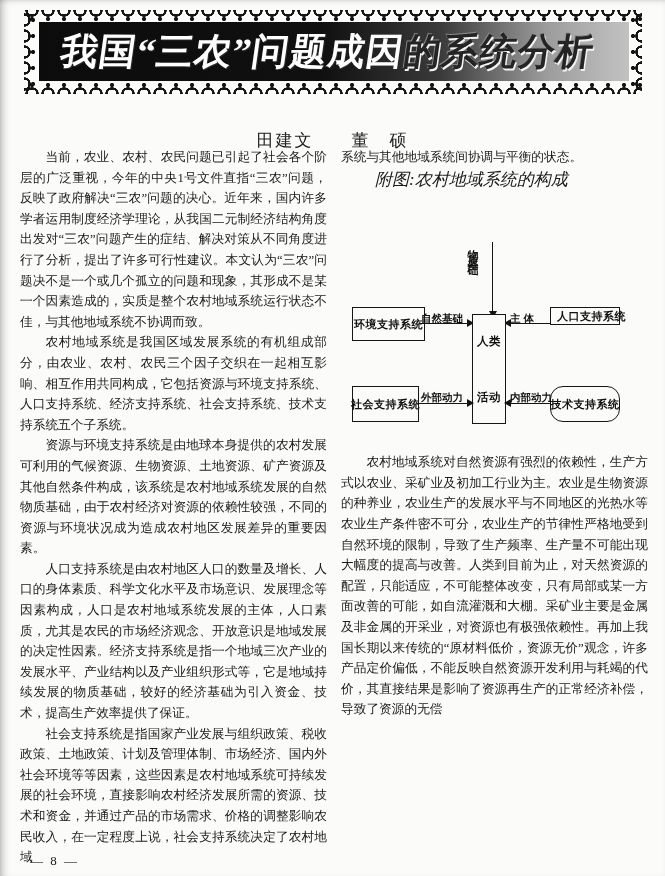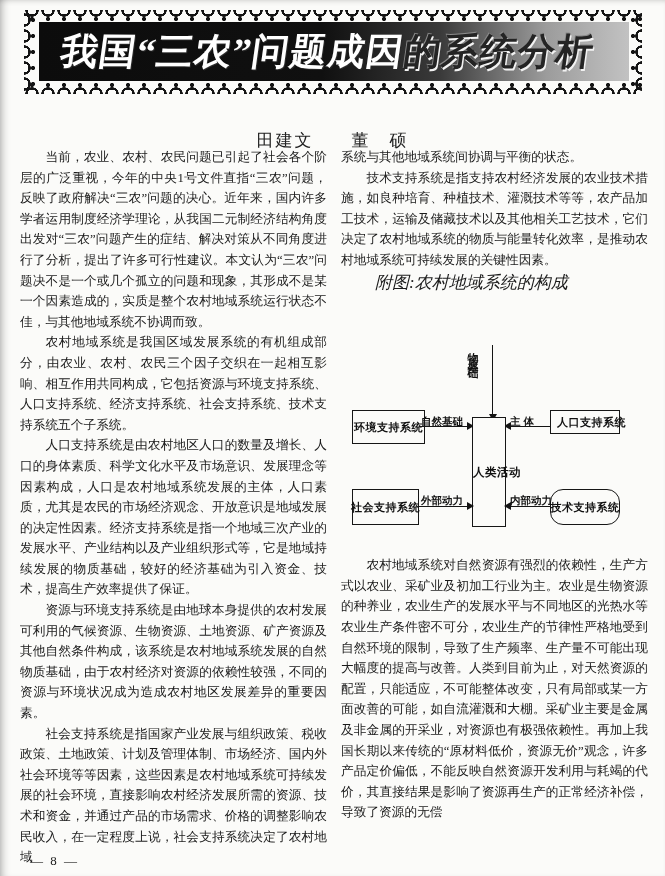--- a/index.html
+++ b/index.html
@@ -77,25 +77,25 @@
   .diagram{position:relative;width:307px;height:252px;margin:4px 0 6px 0;
     font-family:"Liberation Sans","DejaVu Sans",sans-serif;}
   .dbox{
     position:absolute;border:1.5px solid #161616;box-sizing:border-box;
     display:flex;align-items:center;justify-content:center;
     font-size:11px;font-weight:bold;color:#111;background:#fbfbf9;
     letter-spacing:0.5px;white-space:nowrap;
   }
   .dbox-top{left:116px;top:4px;width:70px;height:38px;}
   .dbox-ml{left:11px;top:113px;width:73px;height:34px;}
-  .dbox-mr{left:209px;top:113px;width:70px;height:24px;padding-left:13px;}
+  .dbox-mr{left:209px;top:113px;width:70px;height:18px;padding-left:13px;}
   .dbox-bl{left:11px;top:192px;width:67px;height:36px;}
   .dbox-br{left:209px;top:192px;width:70px;height:36px;border-radius:13px;}
   .dbox-center{left:131px;top:120px;width:34px;height:110px;
-    justify-content:space-around;padding:14px 0;font-size:11.5px;}
+    flex-direction:column;justify-content:space-around;padding:14px 0;font-size:11.5px;gap:32px;}
   .vlabel{
     position:absolute;left:128px;top:46px;height:72px;width:14px;
     writing-mode:vertical-rl;text-orientation:upright;
     font-size:11px;font-weight:bold;letter-spacing:5px;color:#111;
   }
   .arrow-v{position:absolute;left:151px;top:48px;height:70px;width:0;border-left:1.5px solid #141414;}
   .arrow-v:after{content:"";position:absolute;left:-4.5px;bottom:-6px;
     border-top:7px solid #141414;border-left:4px solid transparent;border-right:4px solid transparent;}
   .arrow-h{position:absolute;height:0;border-top:1.5px solid #141414;}
   .arrow-right:after{content:"";position:absolute;right:-2px;top:-4.8px;
@@ -127,28 +127,27 @@
     </div>
   </div>
 
   <div class="authors">田建文　　董　硕</div>
 
   <div class="columns">
 
     <div class="col">
       <p>当前，农业、农村、农民问题已引起了社会各个阶层的广泛重视，今年的中央1号文件直指“三农”问题，反映了政府解决“三农”问题的决心。近年来，国内许多学者运用制度经济学理论，从我国二元制经济结构角度出发对“三农”问题产生的症结、解决对策从不同角度进行了分析，提出了许多可行性建议。本文认为“三农”问题决不是一个或几个孤立的问题和现象，其形成不是某一个因素造成的，实质是整个农村地域系统运行状态不佳，与其他地域系统不协调而致。</p>
       <p>农村地域系统是我国区域发展系统的有机组成部分，由农业、农村、农民三个因子交织在一起相互影响、相互作用共同构成，它包括资源与环境支持系统、人口支持系统、经济支持系统、社会支持系统、技术支持系统五个子系统。</p>
+      <p>资源与环境支持系统是由地球本身提供的农村发展可利用的气候资源、生物资源、土地资源、矿产资源及其他自然条件构成，该系统是农村地域系统发展的自然物质基础，由于农村经济对资源的依赖性较强，不同的资源与环境状况成为造成农村地区发展差异的重要因素。</p>
       <p>人口支持系统是由农村地区人口的数量及增长、人口的身体素质、科学文化水平及市场意识、发展理念等因素构成，人口是农村地域系统发展的主体，人口素质，尤其是农民的市场经济观念、开放意识是地域发展的决定性因素。经济支持系统是指一个地域三次产业的发展水平、产业结构以及产业组织形式等，它是地域持续发展的物质基础，较好的经济基础为引入资金、技术，提高生产效率提供了保证。</p>
-      <p>资源与环境支持系统是由地球本身提供的农村发展可利用的气候资源、生物资源、土地资源、矿产资源及其他自然条件构成，该系统是农村地域系统发展的自然物质基础，由于农村经济对资源的依赖性较强，不同的资源与环境状况成为造成农村地区发展差异的重要因素。</p>
       <p>社会支持系统是指国家产业发展与组织政策、税收政策、土地政策、计划及管理体制、市场经济、国内外社会环境等等因素，这些因素是农村地域系统可持续发展的社会环境，直接影响农村经济发展所需的资源、技术和资金，并通过产品的市场需求、价格的调整影响农民收入，在一定程度上说，社会支持系统决定了农村地域</p>
     </div>
 
     <div class="col">
       <p class="noindent">系统与其他地域系统间协调与平衡的状态。</p>
-      <p>技术支持系统是指支持农村经济发展的农业技术措施，如良种培育、种植技术、灌溉技术等等，农产品加工技术，运输及储藏技术以及其他相关工艺技术，它们决定了农村地域系统的物质与能量转化效率，是推动农村地域系统可持续发展的关键性因素。</p>
       <p class="caption">附图:农村地域系统的构成</p>
 
       <div class="diagram">
 
         <div class="vlabel">物质基础</div>
         <div class="arrow-v"></div>
 
         <div class="dbox dbox-ml">环境支持系统</div>
         <div class="alabel l-ml">自然基础</div>
         <div class="arrow-h arrow-right a-ml"></div>

